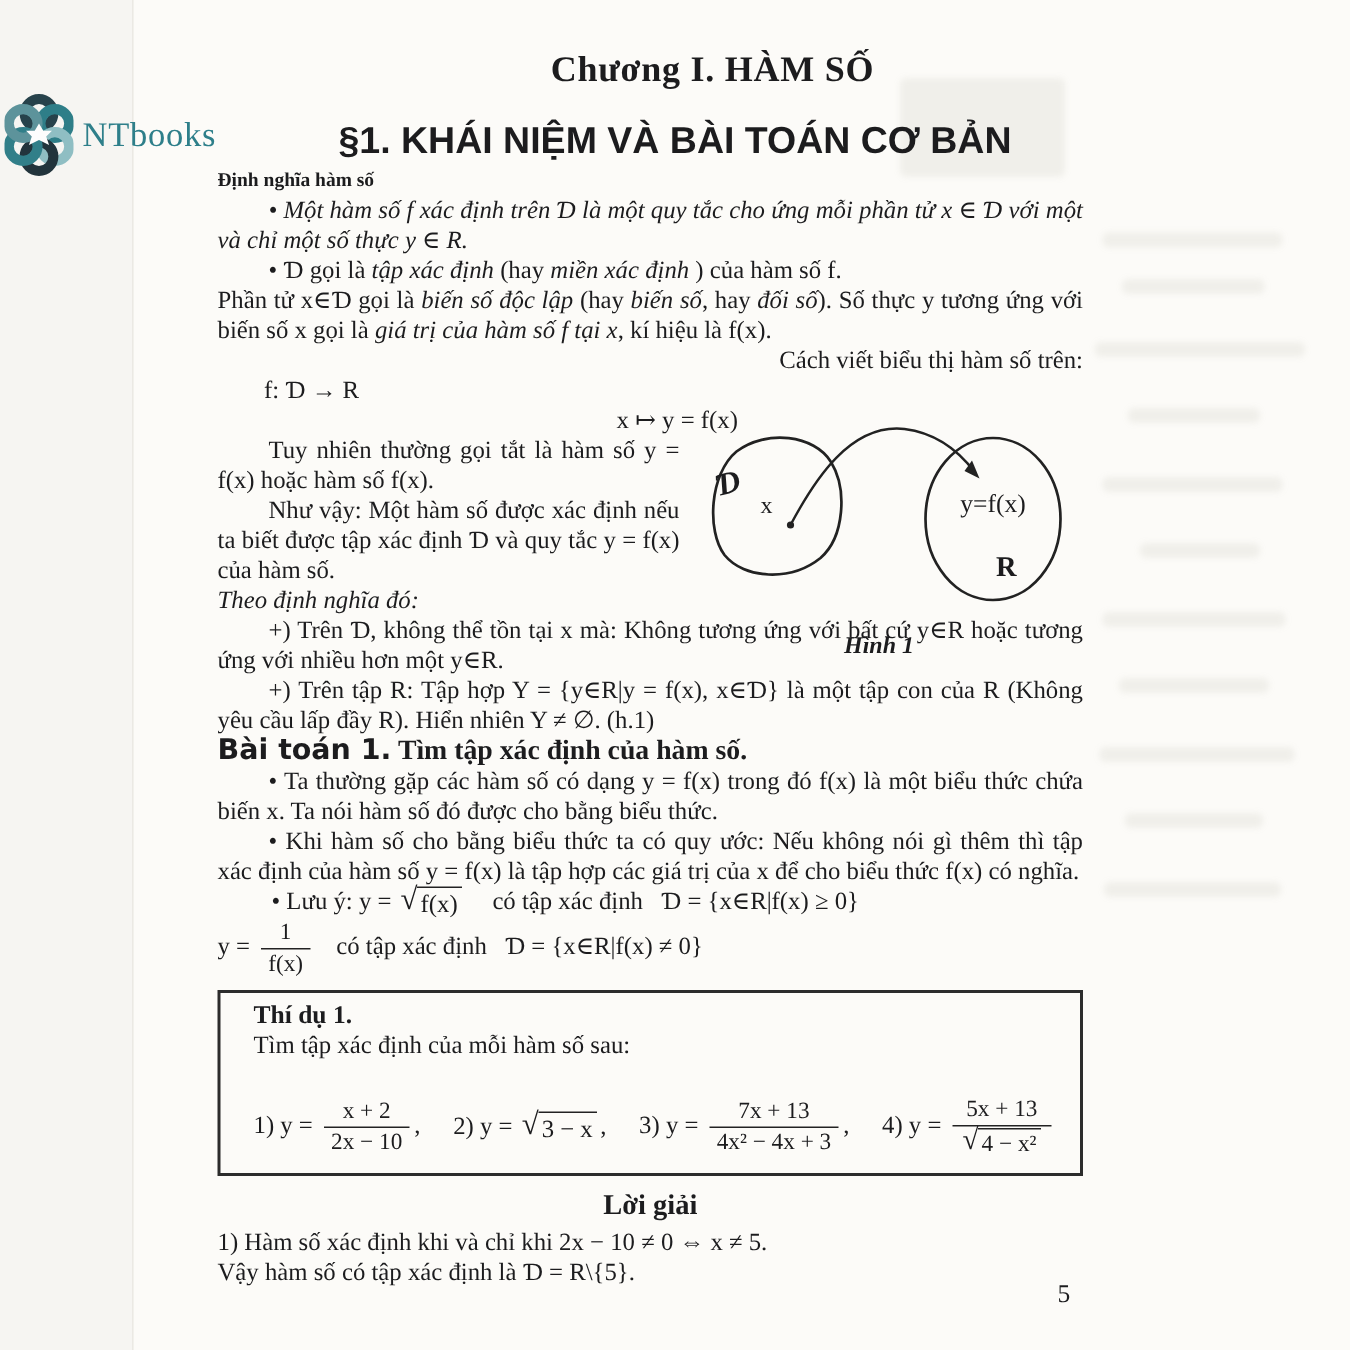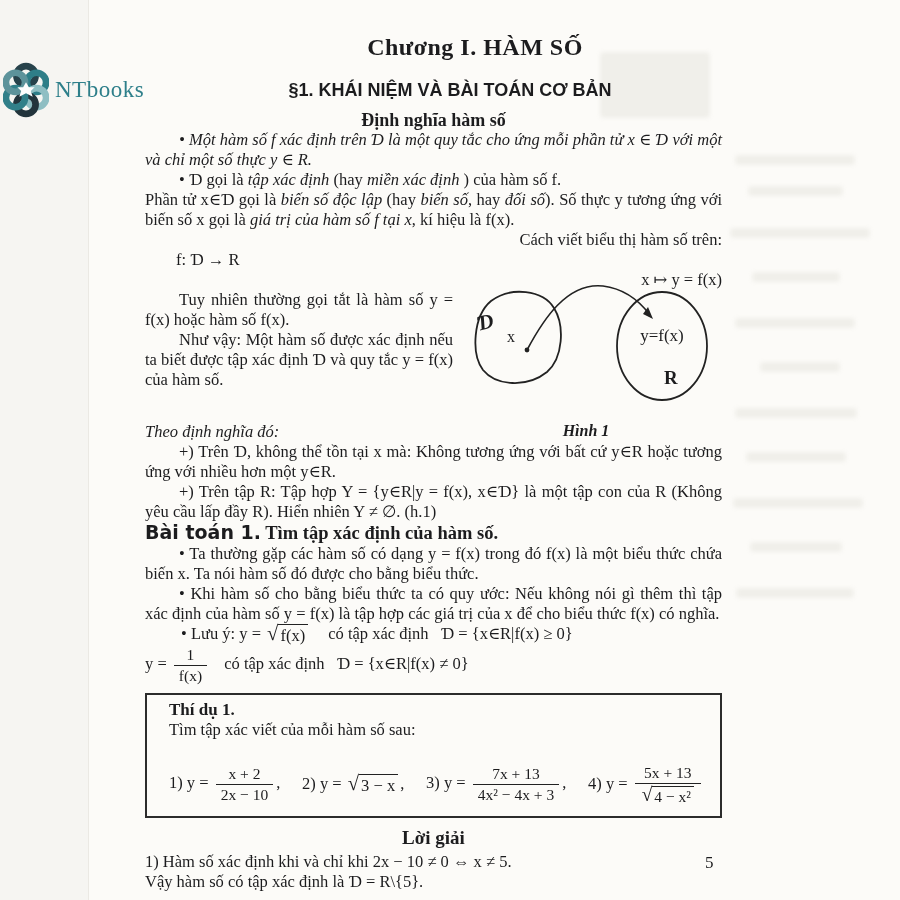--- a/index.html
+++ b/index.html
@@ -6,25 +6,25 @@
   .page{position:relative;width:900px;height:900px;background:#fcfbf8;overflow:hidden;
         font-family:"Liberation Serif","DejaVu Serif",serif;color:#1c1c1e;}
   .left-strip{position:absolute;left:0;top:0;width:88px;height:900px;background:#f6f5f2;border-right:1px solid #ebe9e4;}
   
   .logo{position:absolute;left:3px;top:62px;display:flex;align-items:center;gap:6px;z-index:5;}
   .logo-text{font-family:"Liberation Serif",serif;font-size:23px;color:#2e7f8a;letter-spacing:.5px;}
   
   .chapter{position:absolute;left:250px;top:34px;width:450px;text-align:center;
            font-size:24px;font-weight:bold;letter-spacing:.5px;}
   .section{position:absolute;left:190px;top:80px;width:520px;text-align:center;
-           font-family:"Liberation Sans","DejaVu Sans",sans-serif;font-size:18px;font-weight:bold;}
+           font-family:"Liberation Sans","DejaVu Sans",sans-serif;font-size:25px;font-weight:bold;}
   
   .col{position:absolute;left:145px;top:110px;width:577px;font-size:16.5px;line-height:20px;text-align:justify;}
   .col p{margin:0;}
-  .dhead{font-size:18px;font-weight:bold;margin:0 0 3px 0;text-align:center;}
+  .dhead{font-size:13px;font-weight:bold;margin:0 0 3px 0;text-align:left;}
   .indent{text-indent:34px;}
   .it{font-style:italic;}
   .bul{margin-top:2px;}
   .narrow{width:308px;}
   .nline{margin-left:36px;}
   .nline2{margin-left:56px;}
   
   .figure{position:absolute;left:306px;top:166px;width:270px;text-align:center;}
   .figure svg text{font-family:"Liberation Serif","DejaVu Serif",serif;fill:#1c1c1e;}
   .figcap{font-size:16px;font-weight:bold;font-style:italic;margin-top:0;}
@@ -91,26 +91,26 @@
   <div class="chapter">Chương I. HÀM SỐ</div>
   <div class="section">§1. KHÁI NIỆM VÀ BÀI TOÁN CƠ BẢN</div>
 
   <div class="col">
     <p class="dhead">Định nghĩa hàm số</p>
     <p class="indent it bul">• Một hàm số f xác định trên Ɗ là một quy tắc cho ứng mỗi phần tử x ∈ Ɗ với một và chỉ một số thực y ∈ R.</p>
     <p class="indent bul"><span>• Ɗ gọi là </span><span class="it">tập xác định</span><span> (hay </span><span class="it">miền xác định</span><span> ) của hàm số f.</span></p>
     <p><span>Phần tử x∈Ɗ gọi là </span><span class="it">biến số độc lập</span><span> (hay </span><span class="it">biến số</span><span>, hay </span><span class="it">đối số</span><span>). Số thực y tương ứng với biến số x gọi là </span><span class="it">giá trị của hàm số f tại x</span><span>, kí hiệu là f(x).</span></p>
     <p style="text-align:right;">Cách viết biểu thị hàm số trên:</p>
     <p class="nline" style="text-align:left;margin-left:31px;">f: Ɗ → R</p>
-    <p class="nline2" style="text-align:right;margin-left:36px;">x ↦ y = f(x)</p>
+    <p class="nline2" style="text-align:center;margin-left:36px;">x ↦ y = f(x)</p>
 
     <div class="narrow">
       <p class="indent">Tuy nhiên thường gọi tắt là hàm số y = f(x) hoặc hàm số f(x).</p>
       <p class="indent">Như vậy: Một hàm số được xác định nếu ta biết được tập xác định Ɗ và quy tắc y = f(x) của hàm số.</p>
-      <p class="it" style="text-align:left;margin-top:32px;">Theo định nghĩa đó:</p>
+      <p class="it" style="text-align:left;">Theo định nghĩa đó:</p>
     </div>
 
     <div class="figure">
       <svg width="270" height="140" viewBox="0 0 270 140">
         <path d="M40,25 C60,10 92,14 103,32 C114,50 112,82 96,96 C76,112 45,110 32,94 C20,78 22,40 40,25 Z" fill="none" stroke="#222" stroke-width="1.8"></path>
         <ellipse cx="211" cy="70" rx="45" ry="54" fill="none" stroke="#222" stroke-width="1.8"></ellipse>
         <path d="M76,74 C92,44 116,6 152,10 C176,13 190,27 199,39" fill="none" stroke="#222" stroke-width="1.6"></path>
         <polygon points="202,43 192,38 197,31" fill="#222"></polygon>
         <circle cx="76" cy="74" r="2.4" fill="#222"></circle>
         <text x="26" y="53" font-size="21" font-style="italic" font-weight="bold" transform="rotate(-14 34 46)">Ɗ</text>
@@ -139,21 +139,21 @@
     </p>
     <p class="eq2line">
       <span>y =</span>
       <span class="frac"><span class="num">1</span><span class="den">f(x)</span></span>
       <span class="gap" style="width:10px;"></span><span>có tập xác định</span>
       <span class="gap" style="width:8px;"></span><span>Ɗ = {x∈R|f(x) ≠ 0}</span>
     </p>
 
     <div class="exbox">
       <div class="extitle">Thí dụ 1.</div>
-      <div>Tìm tập xác viết của mỗi hàm số sau:</div>
+      <div>Tìm tập xác định của mỗi hàm số sau:</div>
       <div class="exrow">
         <span class="exitem">
           <span>1) y =</span>
           <span class="frac"><span class="num">x + 2</span><span class="den">2x − 10</span></span><span>,</span>
         </span>
         <span class="exitem">
           <span>2) y =</span>
           <span class="sqrt">
               <span class="rad">√</span>
               <span class="rcand">3 − x</span>

